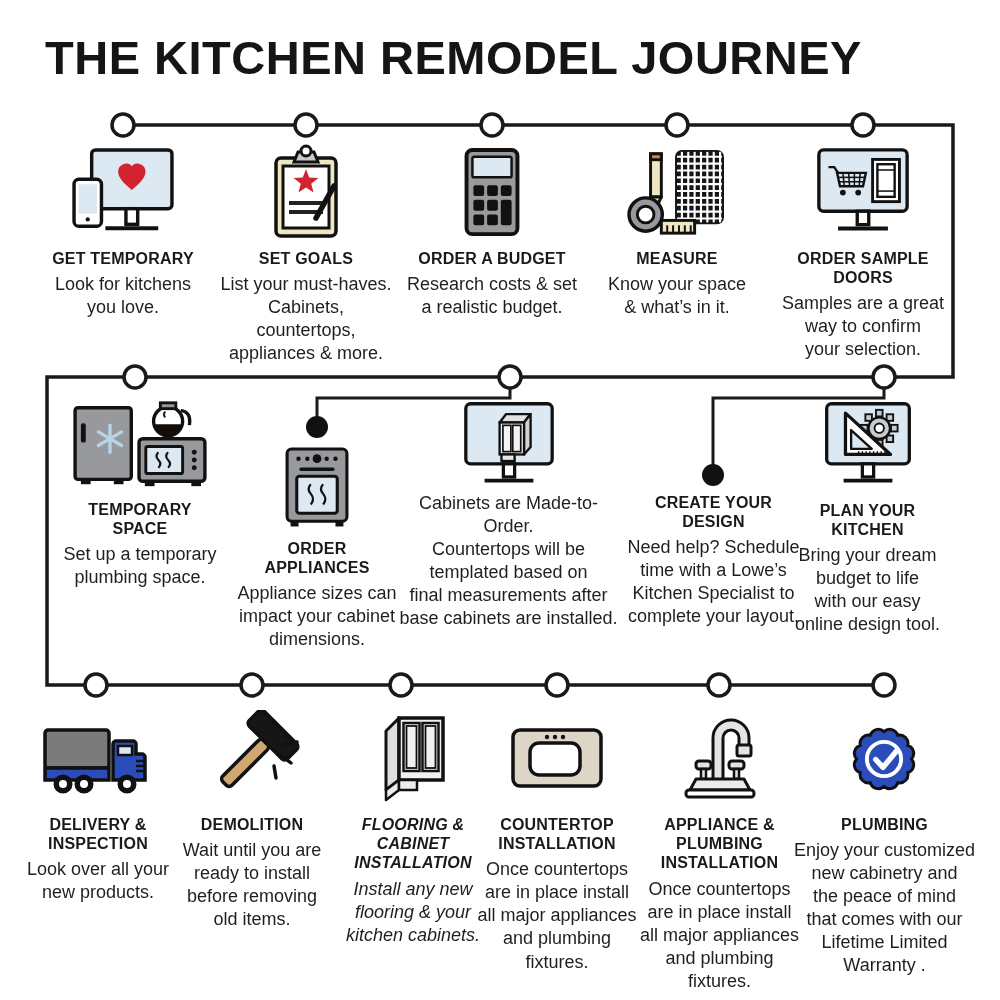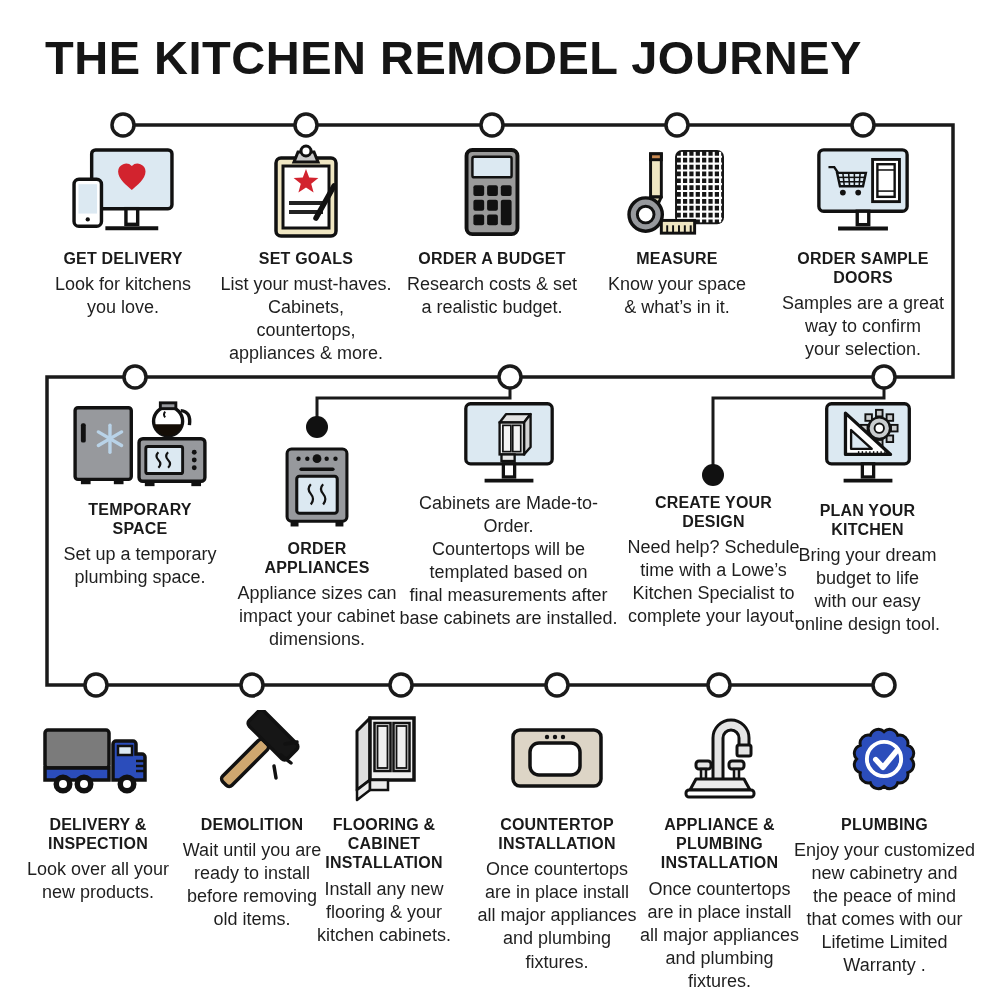--- a/index.html
+++ b/index.html
@@ -59,21 +59,21 @@
     <svg width="112" height="94" viewBox="0 0 112 96">
       <rect x="24" y="4" width="82" height="60" rx="4" fill="#dce9f2" stroke="#111" stroke-width="3.5"></rect>
       <path d="M65 45 C60 40 51 34 51 26 A8.2 8.2 0 0 1 65 20.5 A8.2 8.2 0 0 1 79 26 C79 34 70 40 65 45 Z" fill="#d2232e"></path>
       <rect x="59" y="64" width="12" height="16" fill="#fff" stroke="#111" stroke-width="3.5"></rect>
       <line x1="38" y1="84" x2="92" y2="84" stroke="#111" stroke-width="4"></line>
       <rect x="6" y="34" width="28" height="48" rx="5" fill="#fff" stroke="#111" stroke-width="3.5"></rect>
       <rect x="10.5" y="39" width="19" height="30" fill="#dce9f2"></rect>
       <circle cx="20" cy="75" r="2.2" fill="#111"></circle>
     </svg>
   </div>
-  <div class="step-title">GET DELIVERY</div>
+  <div class="step-title">GET TEMPORARY</div>
   <p class="step-body">Look for kitchens
 you love.</p>
 </div>
 
 <div class="step" style="left:216px;top:143px;width:180px;">
   <div class="icon-box" style="height:97px;">
     <svg width="96" height="96" viewBox="0 0 96 96">
       <rect x="18" y="14" width="60" height="78" rx="5" fill="#efe6c2" stroke="#111" stroke-width="3.5"></rect>
       <rect x="25" y="22" width="46" height="62" fill="#fff" stroke="#111" stroke-width="3"></rect>
       <polygon points="40,8 56,8 60,18 36,18" fill="#c9c9c9" stroke="#111" stroke-width="3"></polygon>
@@ -355,21 +355,21 @@
       </g>
     </svg>
   </div>
   <div class="step-title">DEMOLITION</div>
   <p class="step-body">Wait until you are
 ready to install
 before removing
 old items.</p>
 </div>
 
-<div class="step" style="left:299px;top:706px;width:170px;">
+<div class="step" style="left:328px;top:706px;width:170px;font-style:italic;">
   <div class="icon-box" style="height:100px;">
     <svg width="96" height="98" viewBox="0 0 96 98">
       <polygon points="34,10 21,23 21,82 34,72" fill="#dedede" stroke="#111" stroke-width="3" stroke-linejoin="round"></polygon>
       <rect x="34" y="10" width="44" height="62" fill="#f0f0f0" stroke="#111" stroke-width="3.5"></rect>
       <rect x="38.5" y="15" width="16" height="48" fill="none" stroke="#111" stroke-width="2.5"></rect>
       <rect x="41.5" y="18" width="10" height="42" fill="none" stroke="#111" stroke-width="1.8"></rect>
       <rect x="57.5" y="15" width="16" height="48" fill="none" stroke="#111" stroke-width="2.5"></rect>
       <rect x="60.5" y="18" width="10" height="42" fill="none" stroke="#111" stroke-width="1.8"></rect>
       <polygon points="21,82 34,72 34,82 21,92" fill="#ececec" stroke="#111" stroke-width="2.5" stroke-linejoin="round"></polygon>
       <rect x="34" y="72" width="18" height="10" fill="#ececec" stroke="#111" stroke-width="2.5"></rect>

